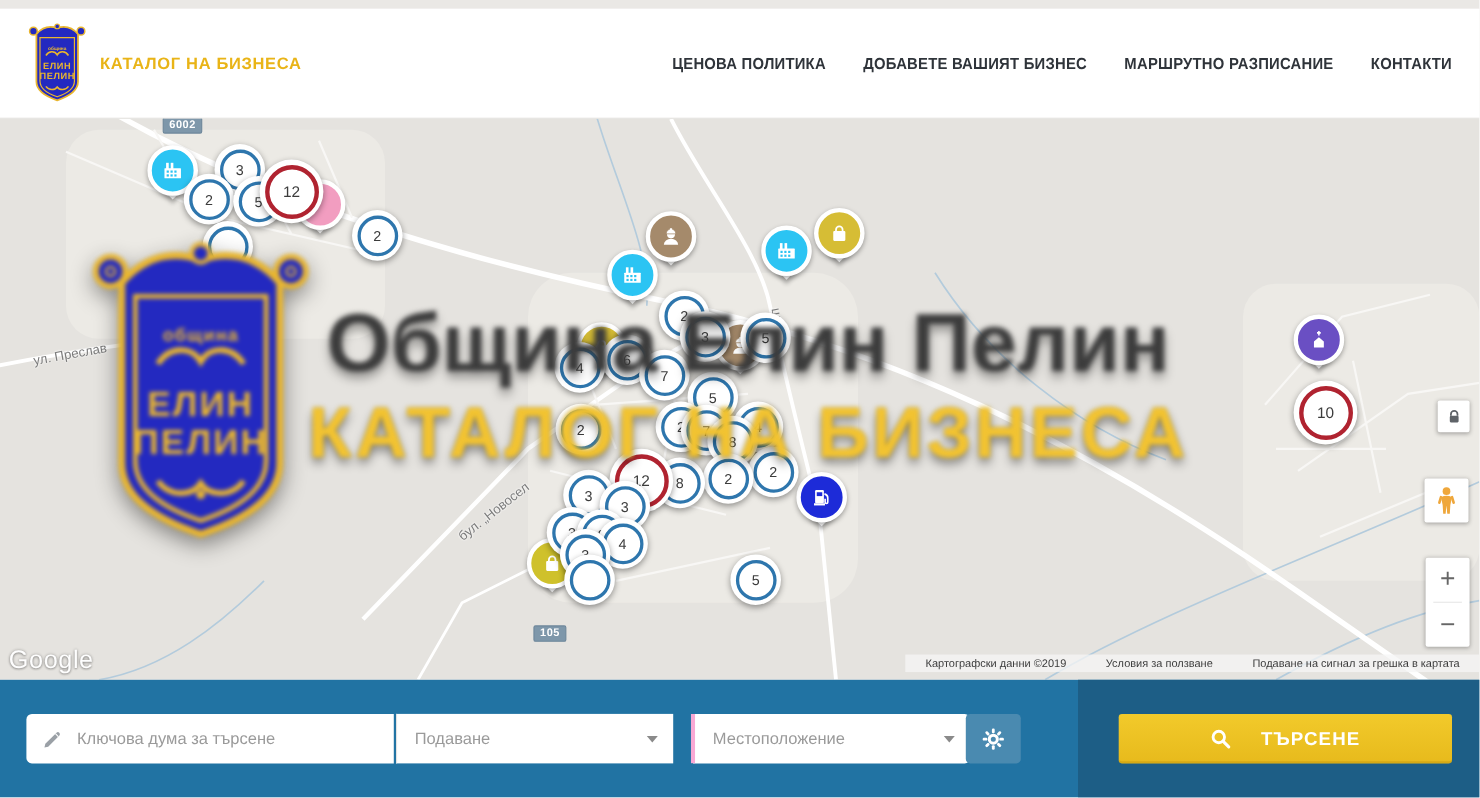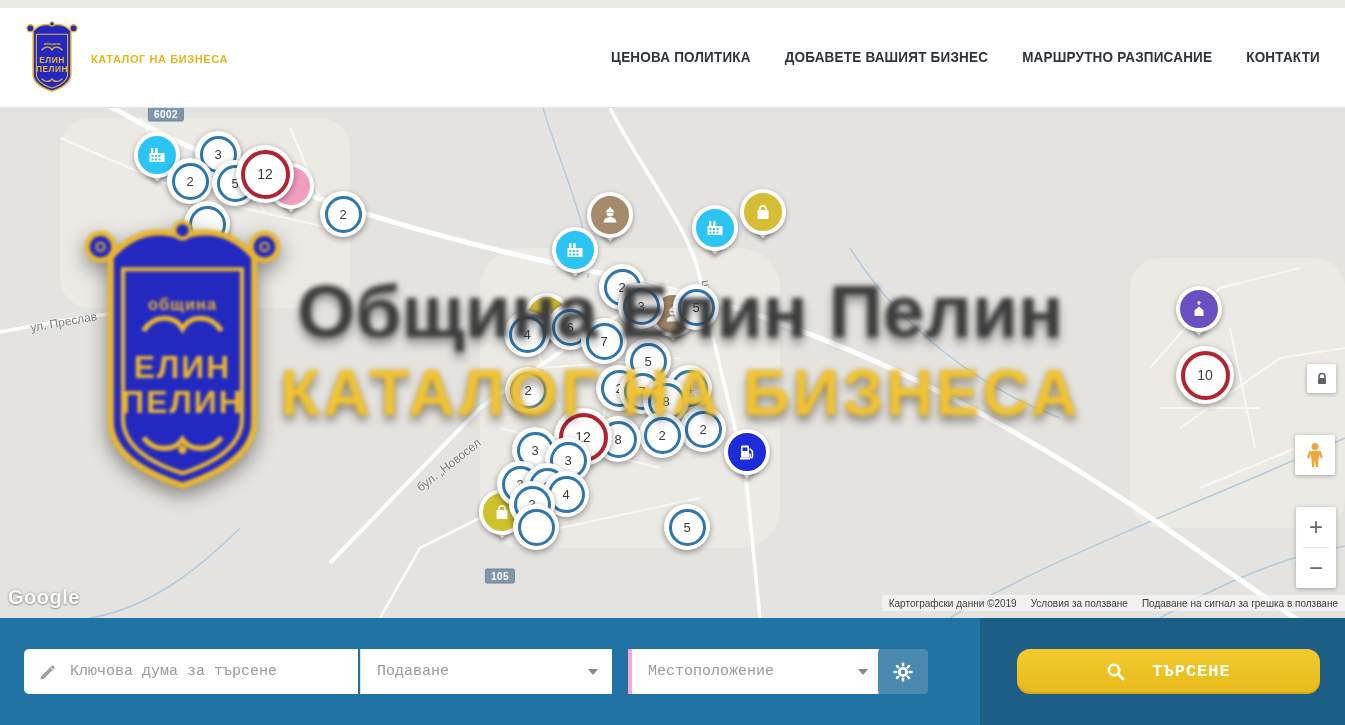--- a/index.html
+++ b/index.html
@@ -4,21 +4,21 @@
 <style>
   html,body{margin:0;padding:0;width:1345px;height:725px;overflow:hidden;
     font-family:"Liberation Sans","DejaVu Sans",sans-serif;background:#fff;}
   
   .topstrip{height:8px;background:#eae8e5;}
   header{height:100px;background:#fff;border-bottom:1px solid #e3e1de;
     display:flex;align-items:center;padding:0 25px;box-sizing:border-box;}
   .logo-wrap{display:flex;align-items:center;gap:12px;}
   .logo-svg{display:block;}
   .logo-text .t1{font-size:21px;font-weight:bold;color:#4b4b4b;letter-spacing:.2px;}
-  .logo-text .t2{font-size:11px;font-weight:bold;color:#e9b417;letter-spacing:.6px;margin-top:2px;}
+  .logo-text .t2{font-size:15px;font-weight:bold;color:#e9b417;letter-spacing:.6px;margin-top:2px;}
   nav{margin-left:auto;display:flex;gap:34px;}
   .nav-link{font-size:13.5px;font-weight:bold;color:#2f343a;letter-spacing:.2px;
     text-decoration:none;cursor:pointer;transform:scale(1,1.08);}
   
   .map{position:relative;width:1345px;height:510px;background:#e5e3df;overflow:hidden;cursor:default;}
   .map svg.roads{position:absolute;left:0;top:0;pointer-events:none;}
   .roadlabel{position:absolute;transform:translate(-50%,-50%);background:#7e97aa;color:#fff;
     font-size:10px;font-weight:bold;padding:1px 5px;border-radius:2px;border:1px solid #6d869a;
     letter-spacing:.5px;}
   .streetlabel{position:absolute;color:#7b7b7b;font-size:12px;white-space:nowrap;
@@ -46,53 +46,53 @@
   .wm-sub{position:absolute;left:50%;top:247px;transform:translateX(-49%);white-space:nowrap;
     font-size:65px;font-weight:bold;letter-spacing:3px;color:#f2c331;filter:blur(2px);
     text-shadow:0 6px 9px rgba(0,0,0,.45),0 0 2px #9c7f07;pointer-events:none;}
   
   .maptype{position:absolute;left:7px;top:430px;display:flex;box-shadow:0 1px 4px rgba(0,0,0,.3);
     border-radius:2px;overflow:hidden;}
   .maptype .btn{background:#fff;height:33px;display:flex;align-items:center;padding:0 17px;
     font-size:15px;cursor:pointer;}
   .maptype .btn.active{font-weight:bold;color:#111;}
   .maptype .btn.inactive{color:#5b5b5b;border-left:1px solid #e6e6e6;}
-  .glogo{position:absolute;left:8px;top:478px;font-size:20px;font-weight:bold;color:#fff;
+  .glogo{position:absolute;left:8px;top:478px;font-size:23px;font-weight:normal;color:#fff;
     letter-spacing:.5px;text-shadow:0 0 3px rgba(0,0,0,.35),0 1px 2px rgba(0,0,0,.3);opacity:.95;}
   .attrib{position:absolute;right:0;top:487px;height:16px;display:flex;align-items:center;
     background:rgba(245,245,245,.75);font-size:10px;color:#3c3c3c;}
-  .attrib span{padding:0 7px;white-space:nowrap;cursor:pointer;}
+  .attrib span{padding:0 18px;white-space:nowrap;cursor:pointer;}
   .ctl{position:absolute;background:#fff;box-shadow:0 1px 4px rgba(0,0,0,.3);border-radius:2px;
     display:flex;align-items:center;justify-content:center;cursor:pointer;}
   .ctl-lock{left:1307px;top:256px;width:29px;height:29px;}
   .ctl-peg{left:1295px;top:327px;width:40px;height:40px;}
   .zoomctl{position:absolute;left:1296px;top:399px;width:40px;height:81px;background:#fff;
     box-shadow:0 1px 4px rgba(0,0,0,.3);border-radius:2px;display:flex;flex-direction:column;}
   .zoomctl .zbtn{flex:1;display:flex;align-items:center;justify-content:center;font-size:24px;
     color:#666;cursor:pointer;user-select:none;}
   .zoomctl .zdiv{height:1px;background:#e6e6e6;margin:0 7px;}
   
-  .searchbar{position:relative;width:1345px;height:107px;background:#2173a3;font-family:Liberation Mono, monospace;}
+  .searchbar{position:relative;width:1345px;height:107px;background:#2173a3;}
   .searchbar .darkside{position:absolute;right:0;top:0;width:365px;height:107px;background:#1d5e86;}
   .field{position:absolute;top:31px;height:45px;background:#fff;border-radius:5px;
     display:flex;align-items:center;box-sizing:border-box;}
   .f-key{left:24px;width:334px;border-top-right-radius:0;border-bottom-right-radius:0;}
   .f-cat{left:360px;width:252px;border-radius:0;border-left:1px solid #e2e2e2;}
   .f-loc{left:628px;width:254px;border-top-left-radius:0;border-bottom-left-radius:0;border-left:4px solid #f9a8d4;}
   .field input{border:none;outline:none;flex:1;font-size:15px;color:#444;background:transparent;
     font-family:inherit;}
   .field input::placeholder{color:#9a9a9a;}
   .field .ph{flex:1;font-size:15px;color:#9a9a9a;}
   .field .icon{margin:0 10px 0 14px;display:flex;}
   .caret{width:0;height:0;border-left:5px solid transparent;border-right:5px solid transparent;
     border-top:6px solid #8a8a8a;margin-right:14px;}
   .gearbtn{position:absolute;left:878px;top:31px;width:50px;height:45px;background:#4a8ab0;
     border:none;border-radius:4px;display:flex;align-items:center;justify-content:center;cursor:pointer;}
   .searchbtn{position:absolute;left:1017px;top:31px;width:303px;height:45px;border:none;cursor:pointer;
-    background:linear-gradient(#f2ca2b,#e7ba1c);border-radius:13px;display:flex;align-items:center;
+    background:linear-gradient(#f2ca2b,#e7ba1c);border-radius:3px;display:flex;align-items:center;
     justify-content:center;gap:27px;color:#fff;font-size:17px;font-weight:bold;letter-spacing:1px;
     font-family:inherit;box-shadow:inset 0 -2px 0 rgba(160,120,0,.25);}
 </style>
 </head>
 <body>
 
 <div class="topstrip"></div>
 
 <header>
   <div class="logo-wrap">
@@ -393,21 +393,21 @@
     <path d="M62,216 C72,230 92,230 100,218 C108,230 128,230 138,216" fill="none" stroke="#e9b62f" stroke-width="5"></path>
     <circle cx="100" cy="228" r="4" fill="#e9b62f"></circle>
   </svg>
   <div class="wm-title">Община Елин Пелин</div>
   <div class="wm-sub">КАТАЛОГ НА БИЗНЕСА</div>
 
   <div class="glogo">Google</div>
   <div class="attrib">
       <span>Картографски данни ©2019</span>
       <span>Условия за ползване</span>
-      <span>Подаване на сигнал за грешка в ползване</span>
+      <span>Подаване на сигнал за грешка в картата</span>
     </div>
 
   <div class="ctl ctl-lock">
     <svg width="14" height="14" viewBox="0 0 14 14">
       <path d="M4,6 V4.5 a3,3 0 0 1 6,0 V6" fill="none" stroke="#5f6368" stroke-width="1.6"></path>
       <rect x="3" y="6" width="8" height="6" rx="1" fill="#5f6368"></rect>
     </svg>
   </div>
   <div class="ctl ctl-peg">
     <svg width="22" height="26" viewBox="0 0 22 26">

